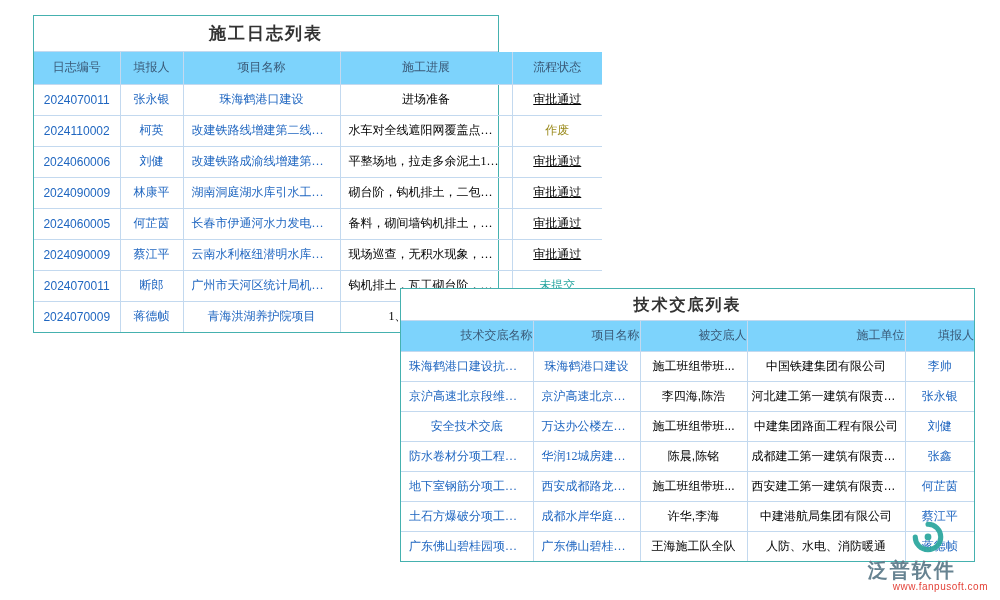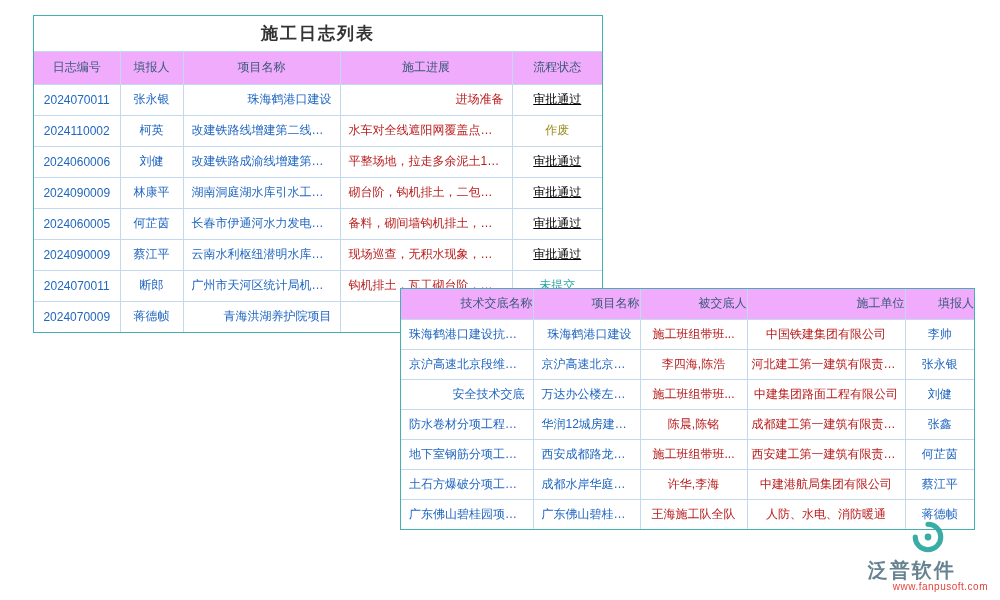--- a/index.html
+++ b/index.html
@@ -8,60 +8,60 @@
     position: relative;
     background: #ffffff;
     font-family: "Liberation Sans", "DejaVu Sans", sans-serif;
     overflow: hidden;
   }
   .panel {
     position: absolute;
     background: #ffffff;
     border: 1px solid #45b1af;
   }
-  #panel-log  { left: 33px;  top: 15px;  width: 570px; z-index: 1; }
+  #panel-log  { left: 33px;  top: 15px;  width: 466px; z-index: 1; }
   #panel-disc { left: 400px; top: 288px; width: 575px; z-index: 2; }
   .panel-title {
     text-align: center;
     color: #333333;
     font-weight: 600;
     border-bottom: 1px solid #c3d9ef;
   }
   #panel-log  .panel-title { height: 36px; line-height: 36px; font-size: 17px; letter-spacing: 2px; }
   #panel-disc .panel-title { height: 32px; line-height: 32px; font-size: 16px; letter-spacing: 2px; }
   table {
     width: 100%;
     border-collapse: collapse;
     table-layout: fixed;
     border: hidden; 
   }
   th, td { border: 1px solid #c3d9ef; }
   th {
-    background: #f0abfc;
+    background: #7dd3fc;
     color: #3a5a78;
     font-weight: normal;
     font-size: 12px;
     height: 32px;
     white-space: nowrap;
     overflow: hidden;
   }
   #panel-disc th { height: 30px; text-align: right; }
   td {
     font-size: 12px;
     height: 31px;
     white-space: nowrap;
     overflow: hidden;
     text-overflow: ellipsis;
     padding: 0 8px;
   }
   #panel-disc td { height: 30px; }
   .blue   { color: #1f66c0; }
-  .dark   { color: #b91c1c; }
+  .dark   { color: #000000; }
   .center { text-align: center; padding: 0 4px; }
-  .left   { text-align: right; }
+  .left   { text-align: center; font-family: Liberation Serif, serif; }
   .st-approved    { color: #000000; text-decoration: underline; }
   .st-void        { color: #9a8a1c; text-decoration: none; }
   .st-unsubmitted { color: #2aa6a0; text-decoration: underline; }
   .watermark {
     position: absolute;
     right: 12px;
     bottom: 8px;
     z-index: 3;
     display: flex;
     align-items: center;
@@ -161,20 +161,21 @@
           <td class="blue center">蒋德帧</td>
           <td class="blue left">青海洪湖养护院项目</td>
           <td class="dark left">1、钢筋下料...</td>
           <td class="center"></td>
         </tr>
       </tbody>
   </table>
 </div>
 
 <div class="panel" id="panel-disc">
+  <div class="panel-title">技术交底列表</div>
   <table>
     <colgroup>
       <col style="width:132px">
         <col style="width:107px">
         <col style="width:107px">
         <col style="width:158px">
         <col style="width:69px">
     </colgroup>
     <thead>
       <tr>

